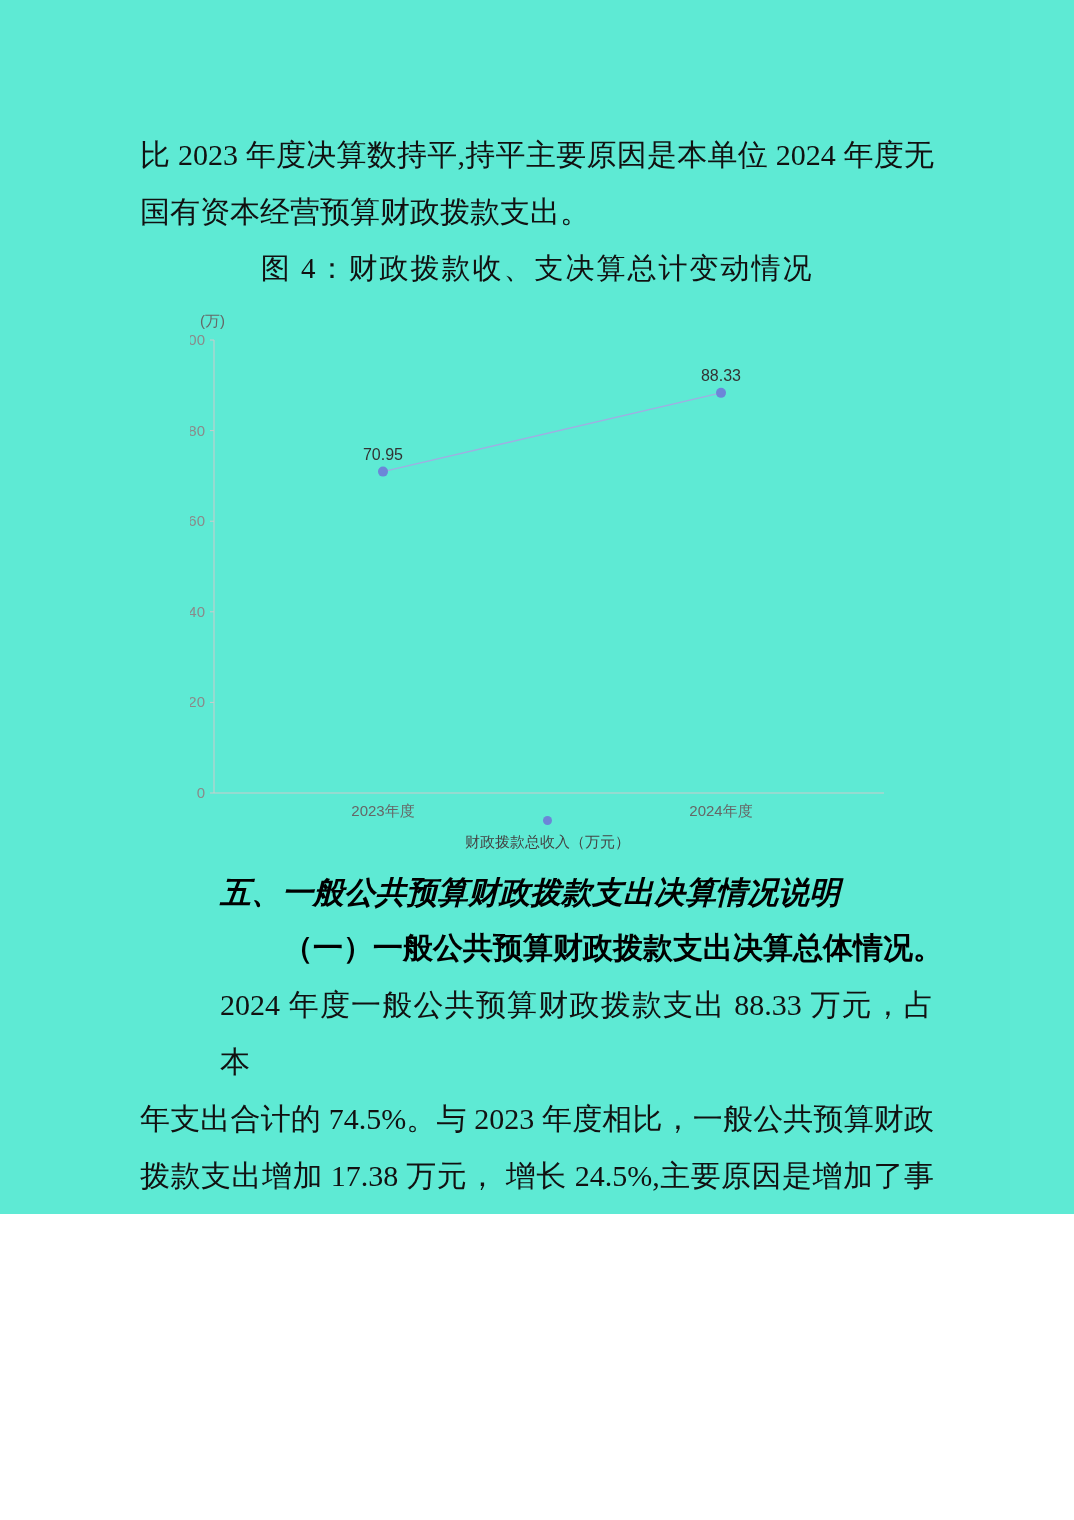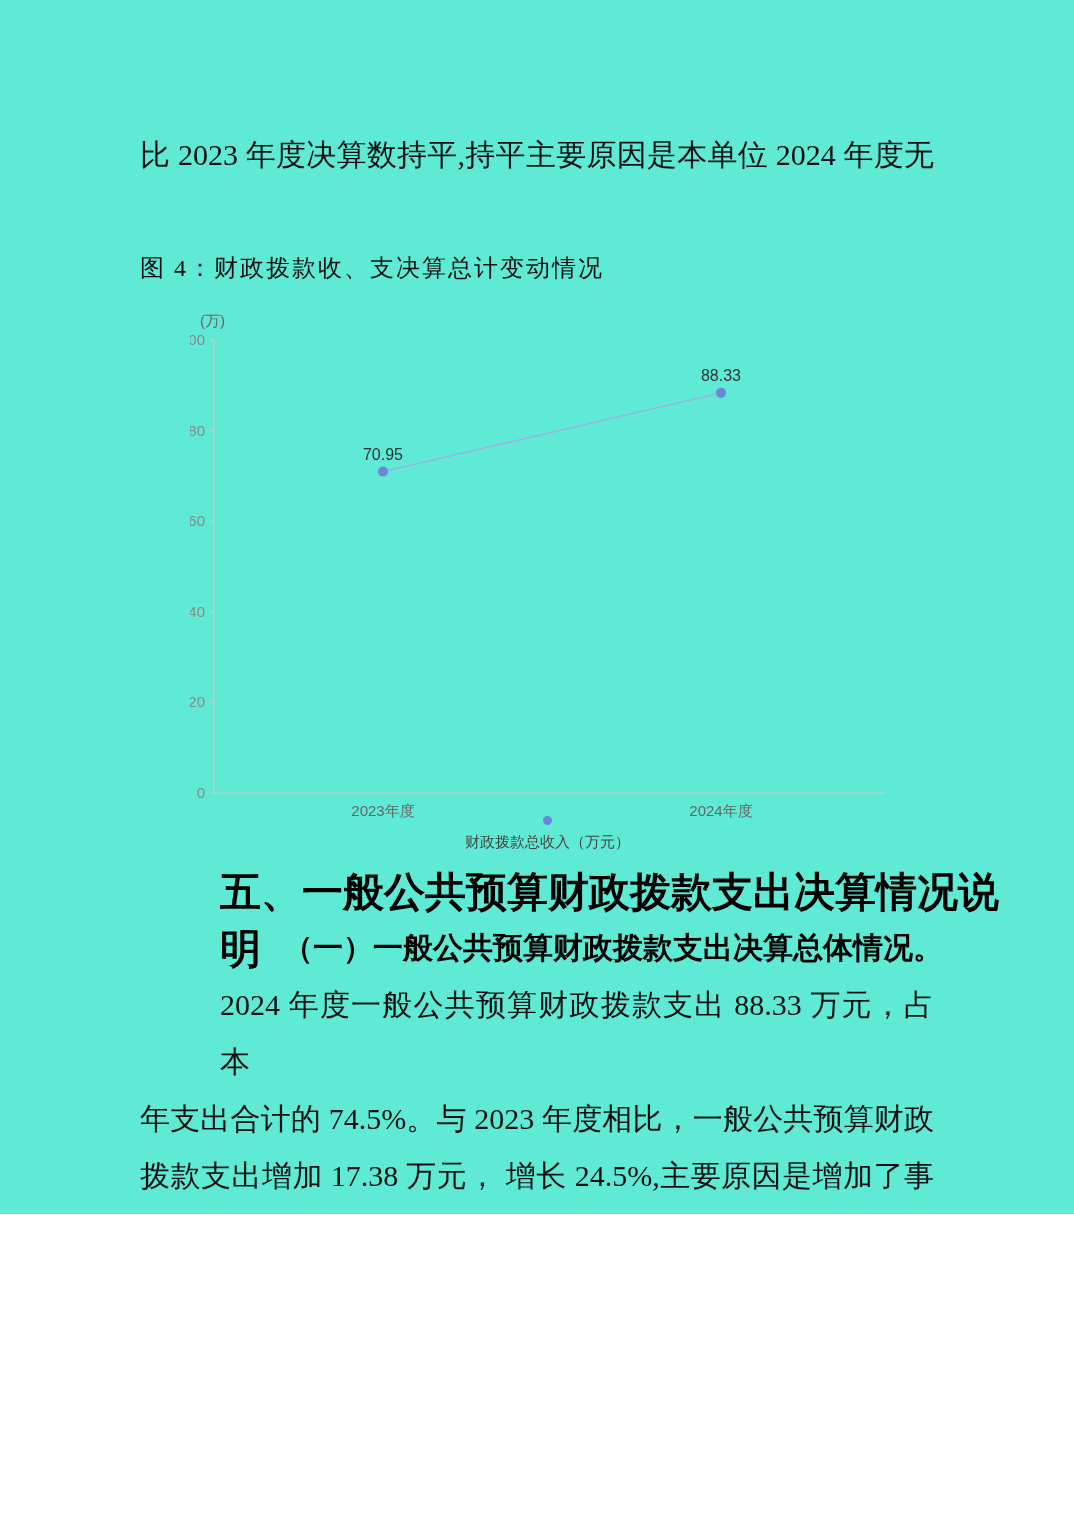--- a/index.html
+++ b/index.html
@@ -13,27 +13,27 @@
   }
   .blk{position:absolute;left:140px;width:794px;}
   .para .line{
     font-size:30px;line-height:57px;
     text-align:justify;
     white-space:normal;
   }
   .para .line.fill{text-align:justify;text-align-last:justify;}
   .para .line.indent{padding-left:80px;}
   .caption{
-    font-size:24px;line-height:57px;
-    text-align:left;letter-spacing:2px;
+    font-size:29px;line-height:57px;
+    text-align:center;letter-spacing:2px;
   }
   .sec-heading{
     margin:0;padding-left:80px;
     font-family:"Liberation Sans", sans-serif;
-    font-size:41px;line-height:57px;font-weight:bold;color:#000;
+    font-size:31px;line-height:57px;font-weight:bold;color:#000;font-style:italic;
   }
   .sub-heading{
     margin:0;padding-left:76px;
     font-family:"Liberation Serif", serif;
     font-size:30px;line-height:57px;font-weight:bold;color:#000;
   }
   .chart{
     position:absolute;left:190px;top:310px;width:715px;height:540px;
     font-family:"Liberation Sans", sans-serif;
   }
@@ -58,20 +58,21 @@
     font-family:"Liberation Serif", serif;
   }
 </style>
 </head>
 <body>
 
 <div class="page">
 
   <div class="blk para" style="top:126px;">
     <div class="line fill">比 2023 年度决算数持平,持平主要原因是本单位 2024 年度无</div>
+    <div class="line">国有资本经营预算财政拨款支出。</div>
   </div>
 
   <div class="blk caption" style="top:240px;">图 4：财政拨款收、支决算总计变动情况</div>
 
   <div class="chart">
     <div class="unit-label">(万)</div>
     <svg width="715" height="515" viewBox="0 0 715 515">
         <line x1="24" y1="30" x2="24" y2="483" stroke="#CCCCCC" stroke-width="1"></line>
         <line x1="24" y1="483" x2="694" y2="483" stroke="#CCCCCC" stroke-width="1"></line>
         <line x1="20" y1="483" x2="24" y2="483" stroke="#CCCCCC" stroke-width="1"></line>

